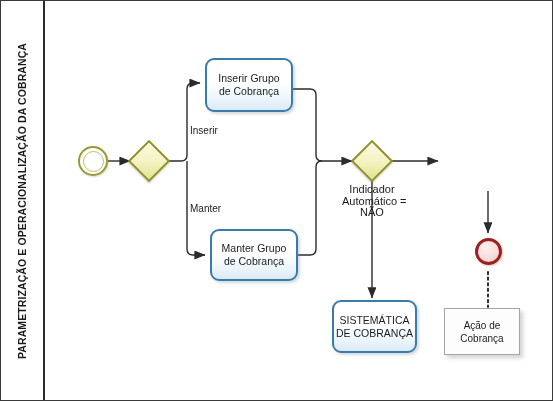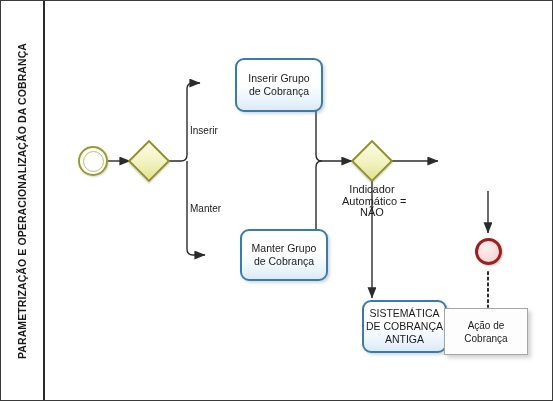--- a/index.html
+++ b/index.html
@@ -60,21 +60,20 @@
     background: linear-gradient(180deg, #ffffff 0%, #ffffff 45%, #eef6fc 75%, #dceaf6 100%);
     box-shadow: 2px 2px 3px rgba(120,140,160,0.32);
     display: flex;
     align-items: center;
     justify-content: center;
     text-align: center;
     color: #1c1c1c;
     font-size: 10.5px;
     line-height: 13px;
     padding: 2px;
-    margin-left: 30px;
   }
   .task span { display: block; }
 
   
   .gateway {
     position: absolute;
     width: 30px;
     height: 30px;
     transform: rotate(45deg);
     box-sizing: border-box;
@@ -207,26 +206,25 @@
       <span>Manter Grupo</span>
       <span>de Cobrança</span>
     </div>
   </div>
 
 
   <div class="task" style="left:331px; top:299px; width:85px; height:53px;">
     <div>
       <span>SISTEMÁTICA</span>
       <span>DE COBRANÇA</span>
-      <span>ANTIGA</span>
     </div>
   </div>
 
   <div class="end-event" style="left:474px; top:237px;"></div>
 
-  <div class="data-object" style="left:443px; top:307px; width:84px; height:47px;">
+  <div class="data-object" style="left:443px; top:307px; width:76px; height:47px;">
     <div>
       <span>Ação de</span>
       <span>Cobrança</span>
     </div>
   </div>
 
 </div>
 
 </body></html>

